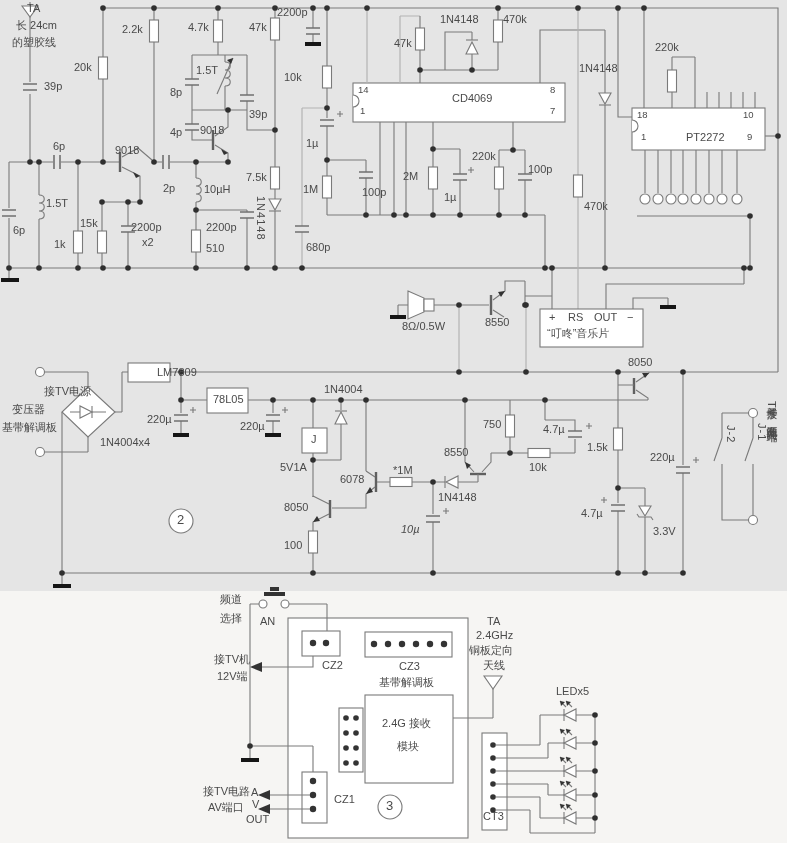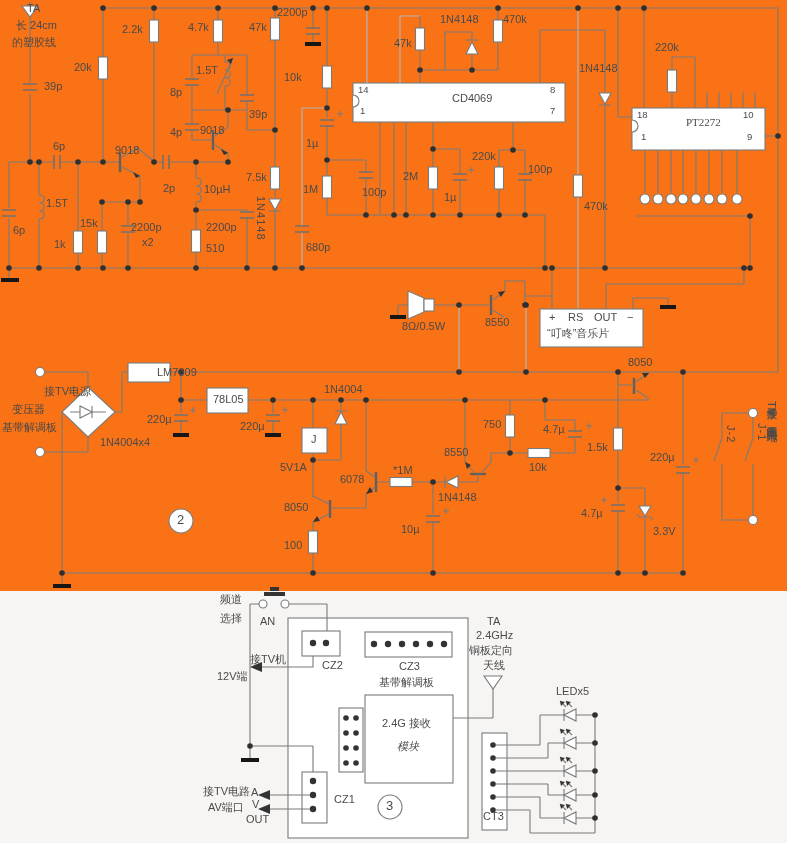--- a/index.html
+++ b/index.html
@@ -1,16 +1,16 @@
 <!DOCTYPE html>
 <html><head>
 <meta charset="utf-8">
 <style>
   html,body{margin:0;padding:0;background:#fdfdfc;}
-  #stage{position:relative;width:787px;height:843px;background:#f97316;overflow:hidden;
+  #stage{position:relative;width:787px;height:843px;background:#e5e5e5;overflow:hidden;
          font-family:"Liberation Sans",sans-serif;}
   svg{position:absolute;left:0;top:0;}
   .w{stroke:#7a7a7a;stroke-width:1.1;fill:none;}
   .wl{stroke:#b3b3b3;stroke-width:1.2;fill:none;}
   .cp{stroke:#707070;stroke-width:1.6;fill:none;}
   .cmp{stroke:#7a7a7a;stroke-width:1.1;fill:#ffffff;}
   .bar{stroke:#606060;stroke-width:2.4;fill:none;}
   .gb{stroke:#161616;stroke-width:4;fill:none;}
   .dt{fill:#2f2f2f;stroke:none;}
   .cd{fill:#333333;stroke:none;}
@@ -529,21 +529,21 @@
       <div class="lbl" style="left: 403px; top: 170px;">2M</div>
       <div class="lbl" style="left: 444px; top: 191px;">1µ</div>
       <div class="lbl" style="left: 472px; top: 150px;">220k</div>
       <div class="lbl" style="left: 528px; top: 163px;">100p</div>
       <div class="lbl" style="left: 394px; top: 37px;">47k</div>
       <div class="lbl" style="left: 440px; top: 13px;">1N4148</div>
       <div class="lbl" style="left: 503px; top: 13px;">470k</div>
       <div class="lbl" style="left: 579px; top: 62px;">1N4148</div>
       <div class="lbl" style="left: 584px; top: 200px;">470k</div>
       <div class="lbl" style="left: 655px; top: 41px;">220k</div>
-      <div class="lbl" style="left: 686px; top: 116px; font-family: Liberation Serif, serif;">PT2272</div>
+      <div class="lbl" style="left: 686px; top: 131px;">PT2272</div>
       <div class="lbl s" style="left: 637px; top: 110px;">18</div>
       <div class="lbl s" style="left: 641px; top: 132px;">1</div>
       <div class="lbl s" style="left: 743px; top: 110px;">10</div>
       <div class="lbl s" style="left: 747px; top: 132px;">9</div>
       <div class="lbl" style="left: 402px; top: 320px;">8Ω/0.5W</div>
       <div class="lbl" style="left: 485px; top: 316px;">8550</div>
       <div class="lbl" style="left: 549px; top: 311px;">+</div>
       <div class="lbl" style="left: 568px; top: 311px;">RS</div>
       <div class="lbl" style="left: 594px; top: 311px;">OUT</div>
       <div class="lbl" style="left: 627px; top: 311px;">−</div>
@@ -558,43 +558,43 @@
       <div class="lbl" style="left: 240px; top: 420px;">220µ</div>
       <div class="lbl n" style="left: 177px; top: 513px;">2</div>
       <div class="lbl" style="left: 324px; top: 383px;">1N4004</div>
       <div class="lbl" style="left: 311px; top: 433px;">J</div>
       <div class="lbl" style="left: 280px; top: 461px;">5V1A</div>
       <div class="lbl" style="left: 340px; top: 473px;">6078</div>
       <div class="lbl" style="left: 393px; top: 464px;">*1M</div>
       <div class="lbl" style="left: 444px; top: 446px;">8550</div>
       <div class="lbl" style="left: 438px; top: 491px;">1N4148</div>
       <div class="lbl" style="left: 483px; top: 418px;">750</div>
-      <div class="lbl" style="left: 401px; top: 523px;">10µ</div>
+      <div class="lbl" style="left: 401px; top: 523px; font-style: italic;">10µ</div>
       <div class="lbl" style="left: 284px; top: 501px;">8050</div>
       <div class="lbl" style="left: 284px; top: 539px;">100</div>
       <div class="lbl" style="left: 529px; top: 461px;">10k</div>
       <div class="lbl" style="left: 543px; top: 423px;">4.7µ</div>
       <div class="lbl" style="left: 587px; top: 441px;">1.5k</div>
       <div class="lbl" style="left: 628px; top: 356px;">8050</div>
       <div class="lbl" style="left: 650px; top: 451px;">220µ</div>
       <div class="lbl" style="left: 581px; top: 507px;">4.7µ</div>
       <div class="lbl" style="left: 653px; top: 525px;">3.3V</div>
       <div class="lbl v" style="left: 756px; top: 423px;">J-1</div>
       <div class="lbl v" style="left: 725px; top: 425px;">J-2</div>
       <div class="lbl v" style="left: 766px; top: 398px;">并接于TV电源开关两端</div>
       <div class="lbl" style="left: 220px; top: 593px;">频道</div>
       <div class="lbl" style="left: 220px; top: 612px;">选择</div>
       <div class="lbl" style="left: 260px; top: 615px;">AN</div>
       <div class="lbl" style="left: 322px; top: 659px;">CZ2</div>
       <div class="lbl" style="left: 399px; top: 660px;">CZ3</div>
       <div class="lbl" style="left: 379px; top: 676px;">基带解调板</div>
-      <div class="lbl" style="left: 214px; top: 653px; margin-left: 36px;">接TV机</div>
+      <div class="lbl" style="left: 214px; top: 653px;">接TV机</div>
       <div class="lbl" style="left: 217px; top: 670px;">12V端</div>
       <div class="lbl" style="left: 382px; top: 717px;">2.4G 接收</div>
-      <div class="lbl" style="left: 397px; top: 740px; font-style: italic;">模块</div>
+      <div class="lbl" style="left: 397px; top: 740px;">模块</div>
       <div class="lbl" style="left: 334px; top: 793px;">CZ1</div>
       <div class="lbl" style="left: 203px; top: 785px;">接TV电路</div>
       <div class="lbl" style="left: 208px; top: 801px;">AV端口</div>
       <div class="lbl" style="left: 251px; top: 786px;">A</div>
       <div class="lbl" style="left: 252px; top: 798px;">V</div>
       <div class="lbl" style="left: 246px; top: 813px;">OUT</div>
       <div class="lbl n" style="left: 386px; top: 799px;">3</div>
       <div class="lbl" style="left: 487px; top: 615px;">TA</div>
       <div class="lbl" style="left: 476px; top: 629px;">2.4GHz</div>
       <div class="lbl" style="left: 469px; top: 644px;">铜板定向</div>

